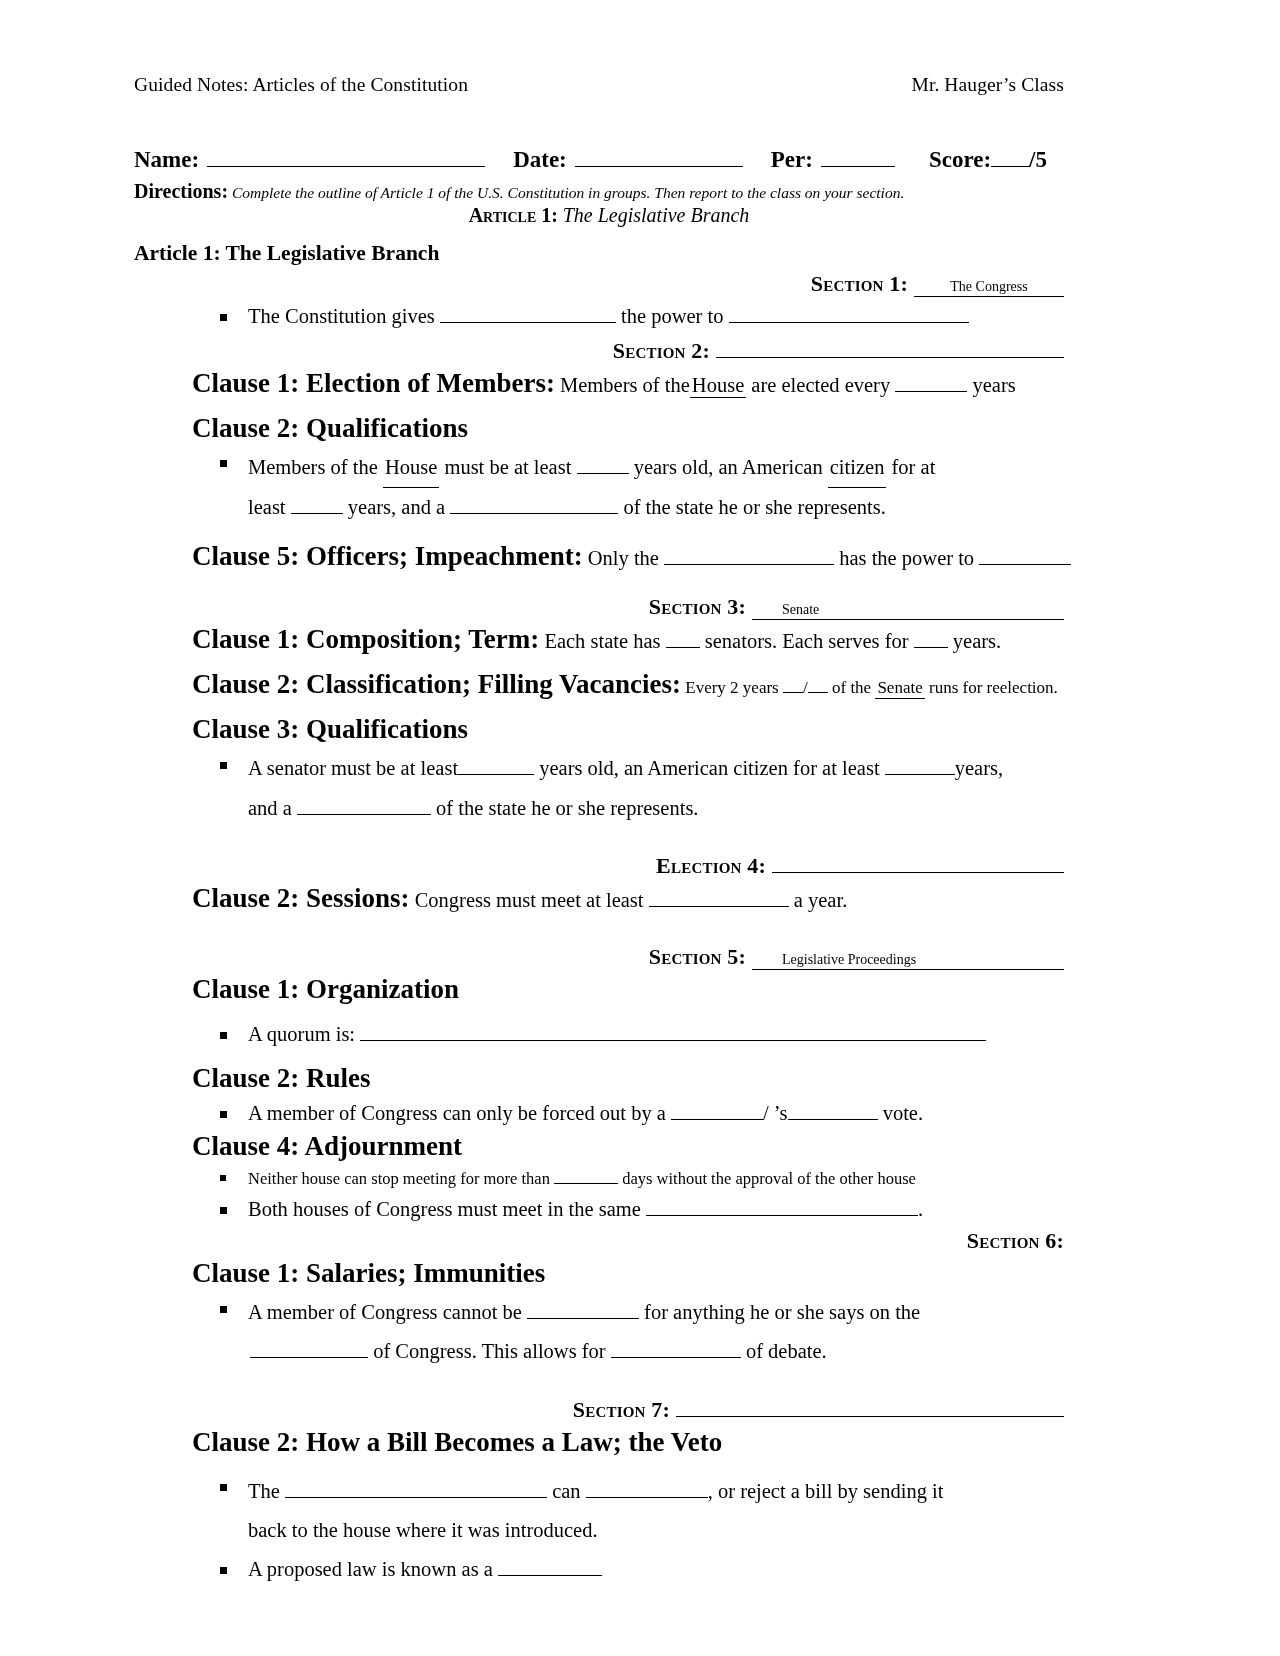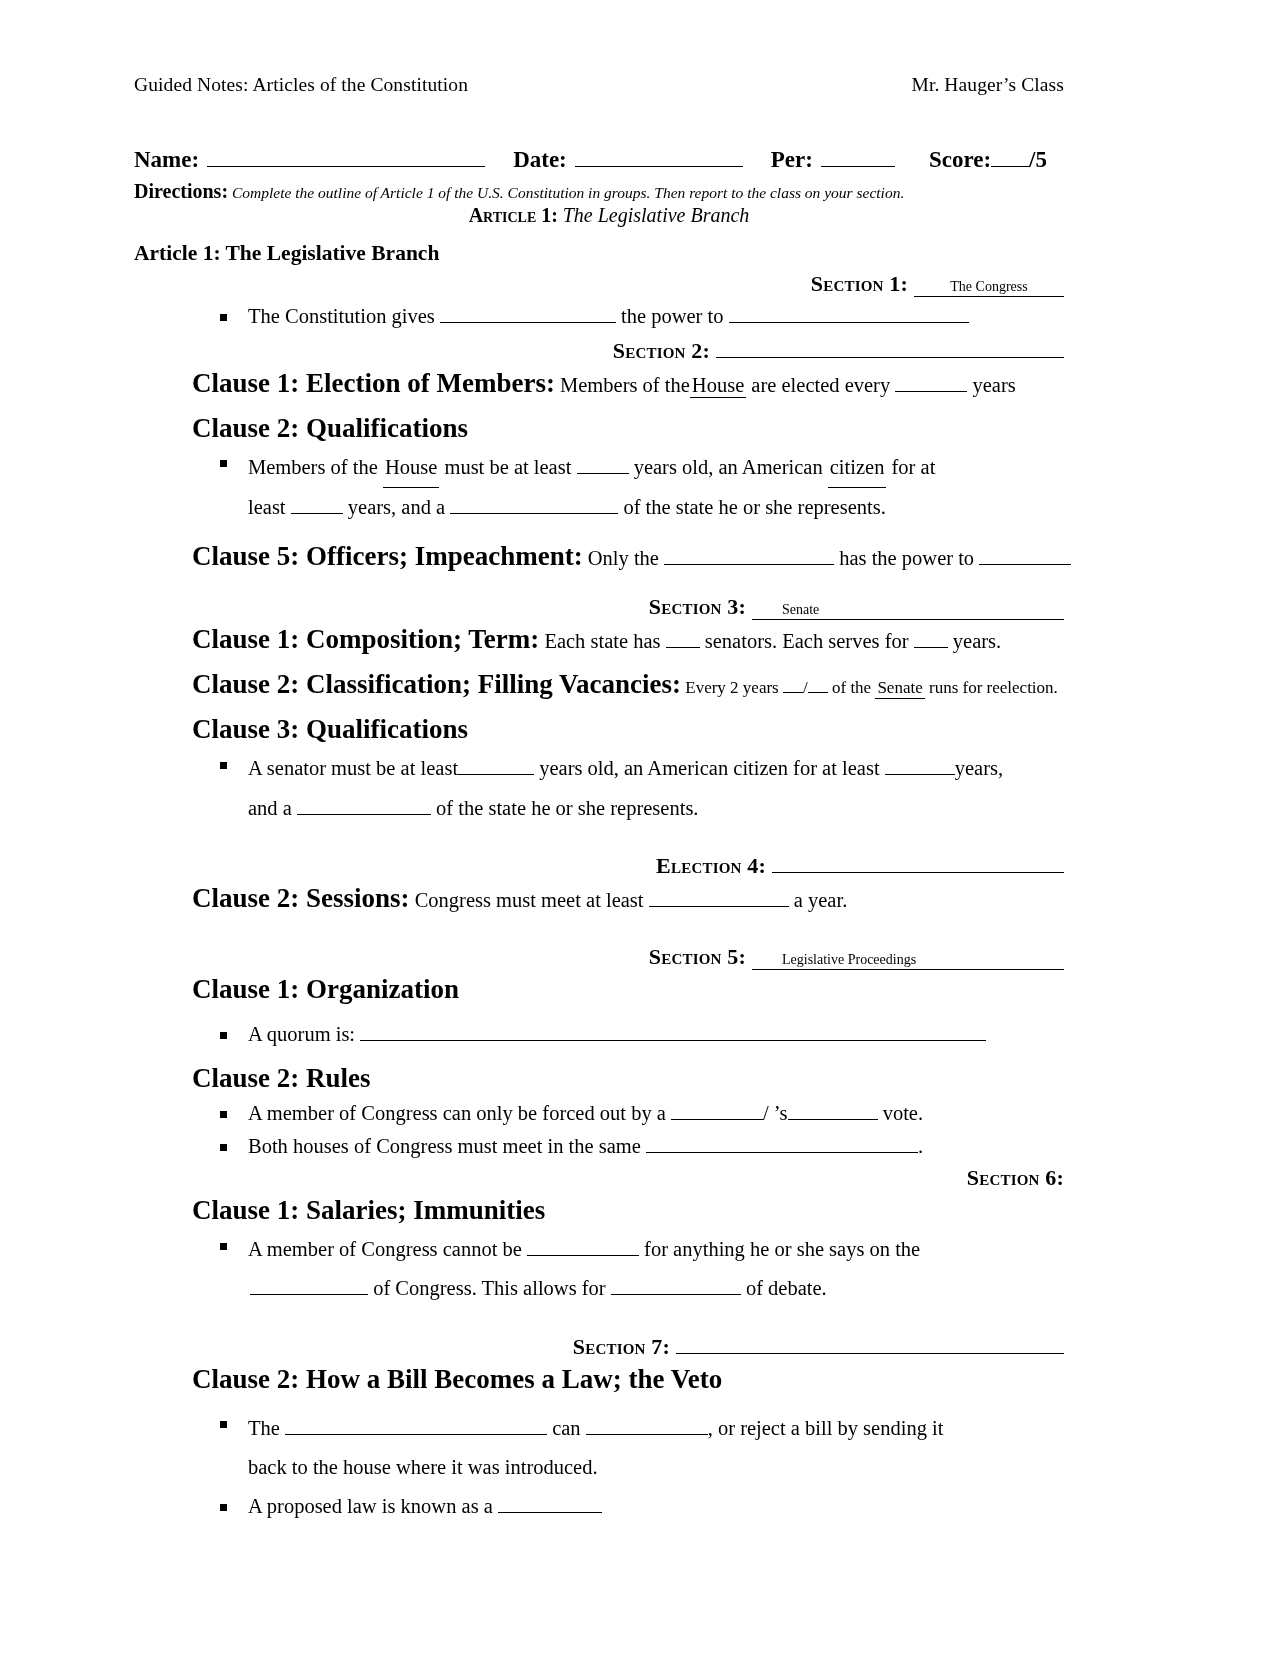--- a/index.html
+++ b/index.html
@@ -325,20 +325,28 @@
     <div class="spacer-sm"></div>
     <div class="clause">
       <b>Clause 2: Rules</b>
     </div>
     <div class="bullet tight">
       <span>A member of Congress can only be forced out by a</span>
       <span class="u" style="width:92px;"></span><span>/</span>
       <span>’s</span><span class="u" style="width:90px;"></span>
       <span>vote.</span>
     </div>
+    <div class="clause">
+      <b>Clause 4: Adjournment</b>
+    </div>
+    <div class="bullet small">
+      <span>Neither house can stop meeting for more than</span>
+      <span class="u" style="width:64px;"></span>
+      <span>days without the approval of the other house</span>
+    </div>
     <div class="bullet tight">
       <span>Both houses of Congress must meet in the same</span>
       <span class="u" style="width:272px;"></span><span>.</span>
     </div>
 
     <div class="section">
       <span class="secname">Section 6:</span>
     </div>
     <div class="clause">
       <b>Clause 1: Salaries; Immunities</b>

